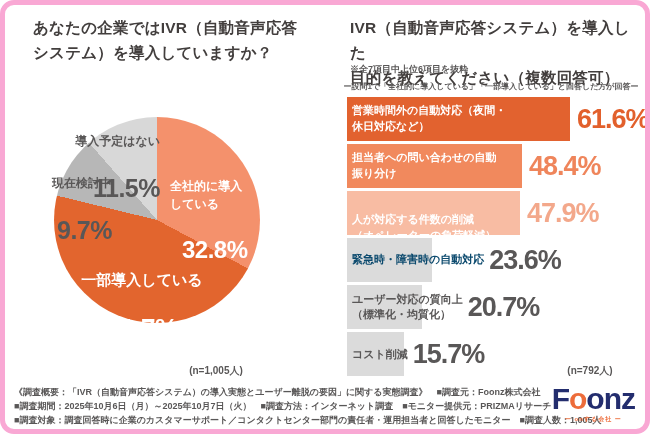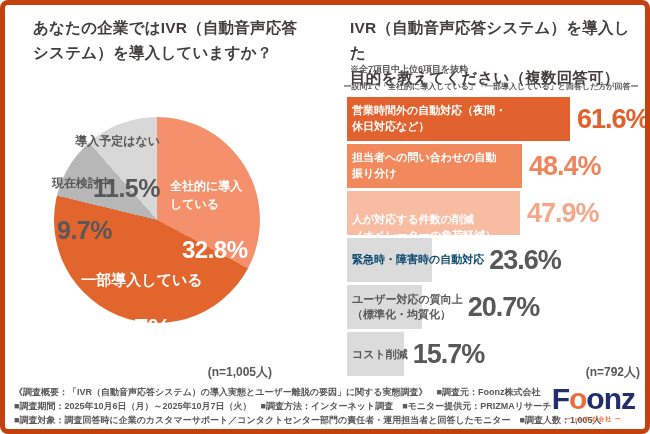--- a/index.html
+++ b/index.html
@@ -1,32 +1,32 @@
 <!DOCTYPE html>
 <html><head>
 <meta charset="utf-8">
 <style>
   html,body{margin:0;padding:0;background:#fff;}
   body{width:650px;height:434px;position:relative;font-family:"Liberation Sans",sans-serif;}
-  .frame{position:absolute;inset:0;border:5px solid #c2410c;border-radius:8px;background:#fff;box-sizing:border-box;overflow:hidden;text-decoration:underline;}
+  .frame{position:absolute;inset:0;border:5px solid #f9a8d4;border-radius:14px;background:#fff;box-sizing:border-box;overflow:hidden;text-decoration:underline;}
   .abs{position:absolute;}
   .title{font-size:15.5px;font-weight:bold;color:#423E3D;line-height:1.6;white-space:pre-line;letter-spacing:0.2px;}
   .small-note{font-size:9px;font-weight:bold;color:#595757;}
   .pie{border-radius:50%;}
   .pie-label{line-height:1.45;white-space:pre-line;font-weight:bold;}
   .pie-label .lbl{font-size:12px;display:block;}
   .pie-label .pct{font-size:25px;display:block;letter-spacing:-0.5px;line-height:1.15;}
   .bar-rows{display:flex;flex-direction:column;gap:3.1px;width:297px;}
   .bar-row{position:relative;height:44px;}
   .bar-fill{position:absolute;left:0;top:0;height:100%;}
   .bar-content{position:relative;height:100%;display:flex;align-items:center;}
   .bar-label{font-size:11px;font-weight:bold;line-height:1.42;padding-left:5px;white-space:pre-line;}
   .bar-pct{font-size:27px;font-weight:bold;letter-spacing:-1px;margin-left:5px;white-space:nowrap;}
   .bar-pct.abs-pct{position:absolute;top:50%;transform:translateY(-50%);margin-left:0;}
-  .n-note{font-size:12px;font-weight:bold;color:#595757;text-align:right;}
+  .n-note{font-size:10px;font-weight:bold;color:#595757;text-align:center;}
   .footer-line{font-size:9px;font-weight:bold;color:#595757;line-height:14px;white-space:nowrap;}
   .logo-word{font-size:30px;font-weight:bold;color:#232D6E;letter-spacing:-1px;line-height:1;}
   .logo-o-accent{color:#ED6C3A;}
   .logo-tagline{font-size:6px;font-weight:bold;color:#ED6C3A;letter-spacing:1px;text-align:center;margin-top:1px;}
 </style>
 </head>
 <body>
 
 <div class="frame">
 
@@ -36,21 +36,21 @@
   <div class="abs pie" style="left: 49px; top: 112px; width: 206px; height: 206px; background: conic-gradient(rgb(244, 145, 108) 0deg, rgb(244, 145, 108) 118.08deg, rgb(226, 101, 46) 118.08deg, rgb(226, 101, 46) 283.68deg, rgb(183, 183, 183) 283.68deg, rgb(183, 183, 183) 318.6deg, rgb(216, 216, 216) 318.6deg, rgb(216, 216, 216) 360deg);"></div>
 
   <div class="abs pie-label" style="left: 165px; top: 150px; text-align: left; color: rgb(255, 255, 255);">
     <span class="lbl">全社的に導入
 している</span>
     <span class="pct" style="padding-left:12px;font-size:24px;">32.8%</span>
   </div>
 
   <div class="abs pie-label" style="left: 57px; top: 241px; width: 160px; text-align: center; color: rgb(255, 255, 255);">
     <span class="lbl" style="font-size:15px;">一部導入している</span>
-    <span class="pct" style="font-size:26px;">2.7%</span>
+    <span class="pct" style="font-size:26px;">91.7%</span>
   </div>
 
   <div class="abs pie-label" style="left: 10px; top: 147px; width: 97px; text-align: right; color: rgb(89, 87, 87);">
     <span class="lbl">現在検討中</span>
     <span class="pct">9.7%</span>
   </div>
 
   <div class="abs pie-label" style="left: 53px; top: 105px; width: 102px; text-align: right; color: rgb(89, 87, 87);">
     <span class="lbl">導入予定はない</span>
     <span class="pct">11.5%</span>

